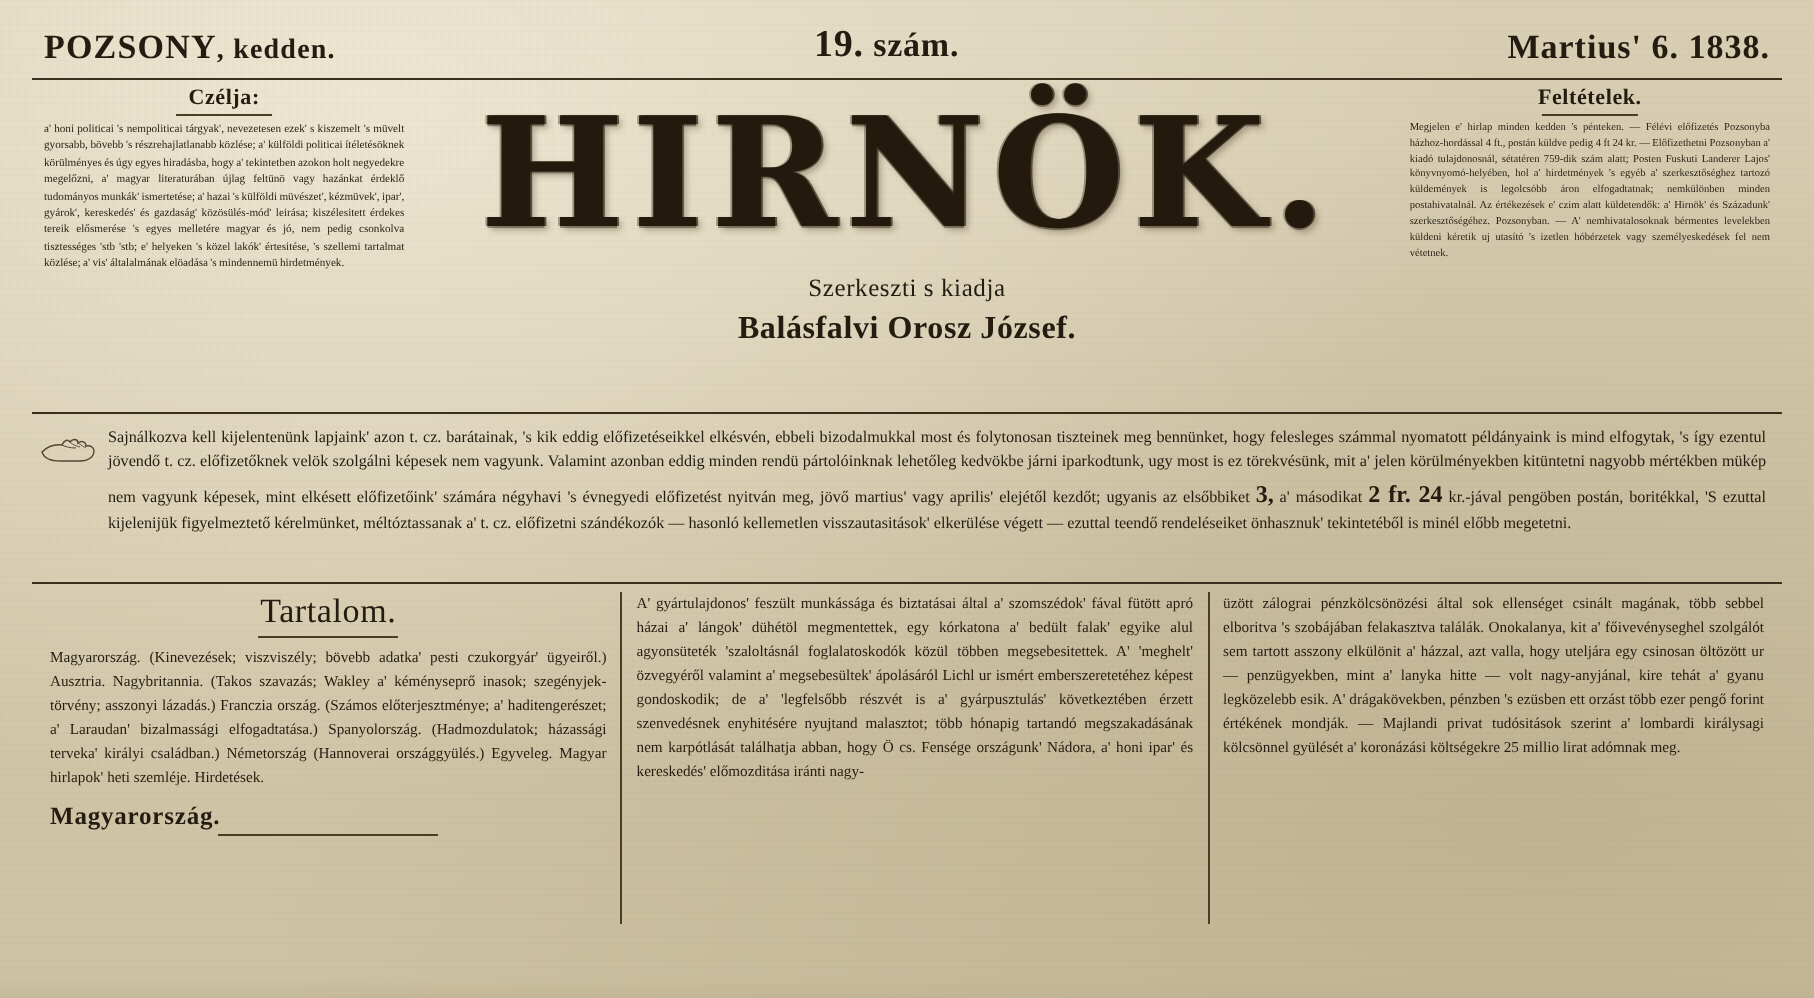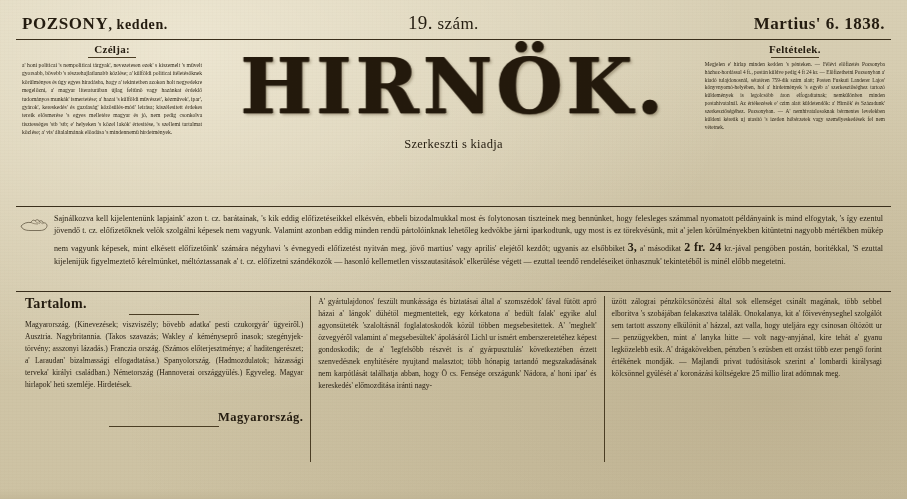--- a/index.html
+++ b/index.html
@@ -51,21 +51,21 @@
     font-weight: bold;
     letter-spacing: 0.6px;
   }
   .topline .city .small {
     font-size: 14px;
     font-weight: bold;
     font-style: normal;
   }
   .topline .issue {
     font-size: 17px;
-    font-weight: normal;
+    font-weight: bold;
     letter-spacing: 0.4px;
   }
   .topline .issue .num {
     font-size: 19px;
   }
   .topline .date {
     font-size: 17px;
     font-weight: bold;
     letter-spacing: 0.5px;
     margin-left: 35px;
@@ -184,39 +184,39 @@
   }
   .col {
     box-sizing: border-box;
     padding: 0 7px;
   }
   .col.c1 { width: 300px; border-right: 1px solid #4a3d24; }
   .col.c2 { width: 300px; border-right: 1px solid #4a3d24; }
   .col.c3 { width: 291px; }
   .col h3 {
     margin: 0 0 2px 0;
-    text-align: left;
-    font-size: 14px;
-    font-weight: bold;
+    text-align: center;
+    font-size: 17px;
+    font-weight: normal;
     letter-spacing: 0.3px;
   }
   .col .under2 {
     border-bottom: 1px solid #4a3d24;
     width: 70px;
     margin: 0 auto 4px auto;
   }
   .bodytext {
     font-size: 7.6px;
     line-height: 1.58;
     text-align: justify;
     font-family: "Liberation Serif", serif;
   }
   .section-head {
-    margin-top: 19px;
-    text-align: right;
+    margin-top: 6px;
+    text-align: left;
     font-size: 12.5px;
     font-weight: bold;
     letter-spacing: 0.4px;
   }
   .section-head-underline {
     border-bottom: 1px solid #4a3d24;
     width: 110px;
     margin: 1px auto 0 auto;
   }
   .fade-bottom {
@@ -250,20 +250,21 @@
       <h4>Czélja:</h4>
       <div class="under"></div>
       <div class="microtext">a' honi politicai 's nempoliticai tárgyak', nevezetesen ezek' s kiszemelt 's müvelt gyorsabb, bövebb 's részrehajlatlanabb közlése; a' külföldi politicai ítéletésöknek körülményes és úgy egyes hiradásba, hogy a' tekintetben azokon holt negyedekre megelőzni, a' magyar literaturában újlag feltünö vagy hazánkat érdeklő tudományos munkák' ismertetése; a' hazai 's külföldi müvészet', kézmüvek', ipar', gyárok', kereskedés' és gazdaság' közösülés-mód' leirása; kiszélesitett érdekes tereik elősmerése 's egyes melletére magyar és jó, nem pedig csonkolva tisztességes 'stb 'stb; e' helyeken 's közel lakók' értesitése, 's szellemi tartalmat közlése; a' vis' általalmának elöadása 's mindennemü hirdetmények.</div>
     </div>
 
     <div class="mh-center">
       <div class="title-wrap">
         <span class="masthead-title">HIRNÖK.</span>
       </div>
       <div class="subtitle1">Szerkeszti s kiadja</div>
+      <div class="subtitle2">Balásfalvi Orosz József.</div>
     </div>
 
     <div class="mh-side">
       <h4>Feltételek.</h4>
       <div class="under"></div>
       <div class="microtext tiny">Megjelen e' hirlap minden kedden 's pénteken. — Félévi előfizetés Pozsonyba házhoz-hordással 4 ft., postán küldve pedig 4 ft 24 kr. — Előfizethetni Pozsonyban a' kiadó tulajdonosnál, sétatéren 759-dik szám alatt; Posten Fuskuti Landerer Lajos' könyvnyomó-helyében, hol a' hirdetmények 's egyéb a' szerkesztőséghez tartozó küldemények is legolcsóbb áron elfogadtatnak; nemkülönben minden postahivatalnál. Az értékezések e' czim alatt küldetendők: a' Hirnök' és Századunk' szerkesztőségéhez. Pozsonyban. — A' nemhivatalosoknak bérmentes levelekben küldeni kéretik uj utasító 's izetlen hóbérzetek vagy személyeskedések fel nem vétetnek.</div>
     </div>
   </div>
 
   <div class="notice">

